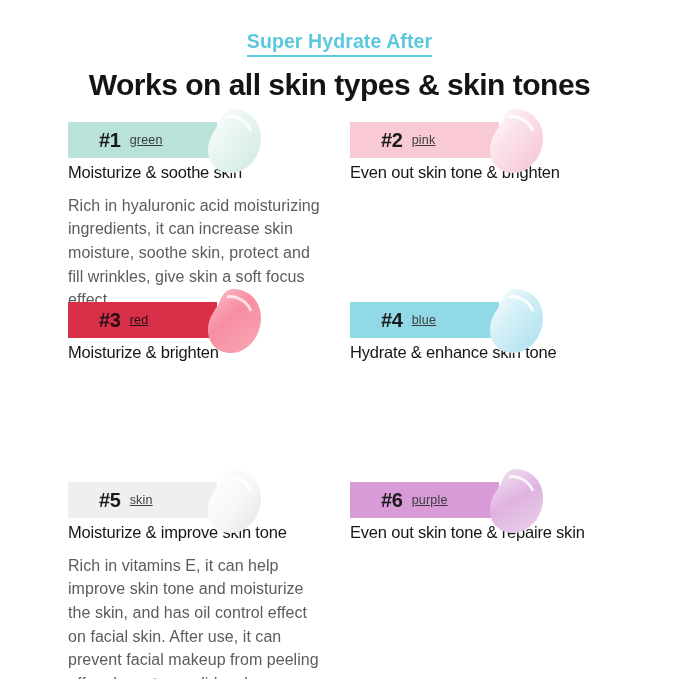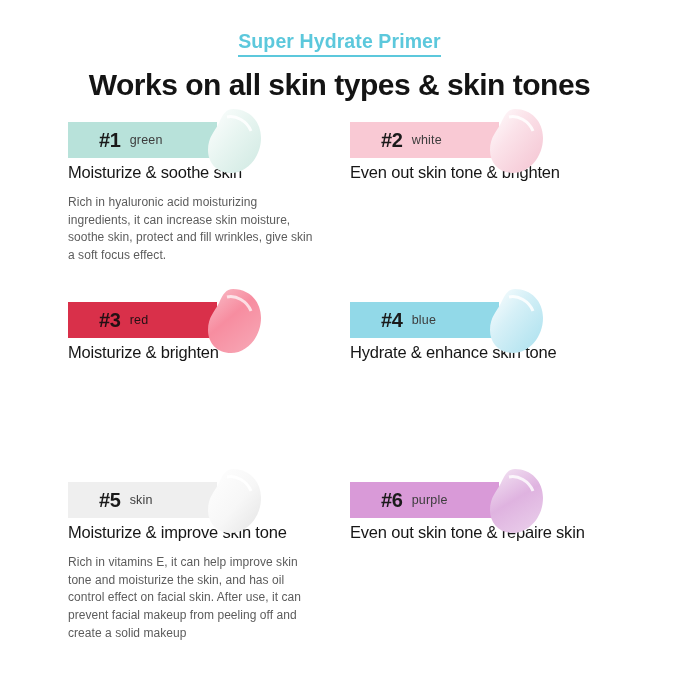--- a/index.html
+++ b/index.html
@@ -64,20 +64,21 @@
     font-size:20px;
     font-weight:700;
     color:#1a1a1a;
     letter-spacing:-.3px;
   }
   .band .shade{
     font-size:12.5px;
     color:#3c3c3c;
     margin-left:9px;
     letter-spacing:.2px;
+    text-decoration:underline;
   }
   .card.red .band .num,.card.red .band .shade{color:#231014;}
 
   
   .swatch{
     position:absolute;
     left:135px;
     top:-6px;
     width:62px;
     height:70px;
@@ -87,35 +88,35 @@
 
   .benefit{
     font-size:16.5px;
     color:#161616;
     margin-top:4px;
     letter-spacing:-.2px;
     line-height:1.2;
   }
 
   .body-text{
-    font-size:12px;
+    font-size:16px;
     color:#5c5c5c;
     line-height:1.48;
     margin-top:11px;
     width:252px;
     letter-spacing:.05px;
   }
 </style>
 </head>
 <body>
 
 <div class="page">
 
   <div class="brand-title">
-    <span>Super Hydrate Primer</span>
+    <span>Super Hydrate After</span>
   </div>
 
   <div class="headline">Works on all skin types &amp; skin tones</div>
 
   <div class="grid">
 
     <div class="card c0">
       <div class="band-wrap">
         <div class="band" style="background: rgb(184, 226, 218);">
           <span class="num">#1</span>
@@ -136,21 +137,21 @@
         </div>
       </div>
       <div class="benefit">Moisturize &amp; soothe skin</div>
       <div class="body-text">Rich in hyaluronic acid moisturizing ingredients, it can increase skin moisture, soothe skin, protect and fill wrinkles, give skin a soft focus effect.</div>
     </div>
 
     <div class="card c1">
       <div class="band-wrap">
         <div class="band" style="background: rgb(249, 201, 212);">
           <span class="num">#2</span>
-          <span class="shade">white</span>
+          <span class="shade">pink</span>
         </div>
         <div class="swatch">
           <svg viewBox="0 0 62 70">
             <defs>
               <linearGradient id="g1" x1="0" y1="0" x2="1" y2="1">
                 <stop offset="0%" stop-color="#ffffff"></stop>
                 <stop offset="40%" stop-color="#fbe2e9"></stop>
                 <stop offset="100%" stop-color="#f4c3d1"></stop>
               </linearGradient>
             </defs>

